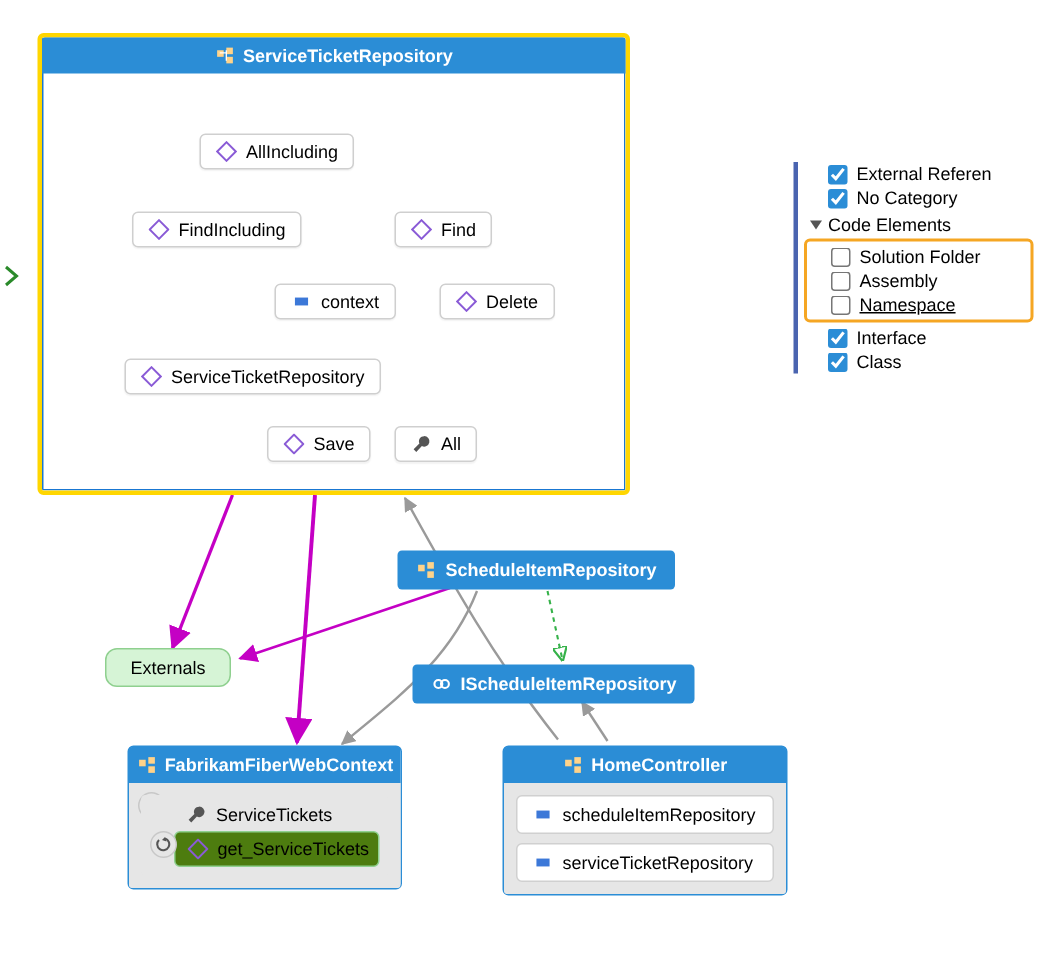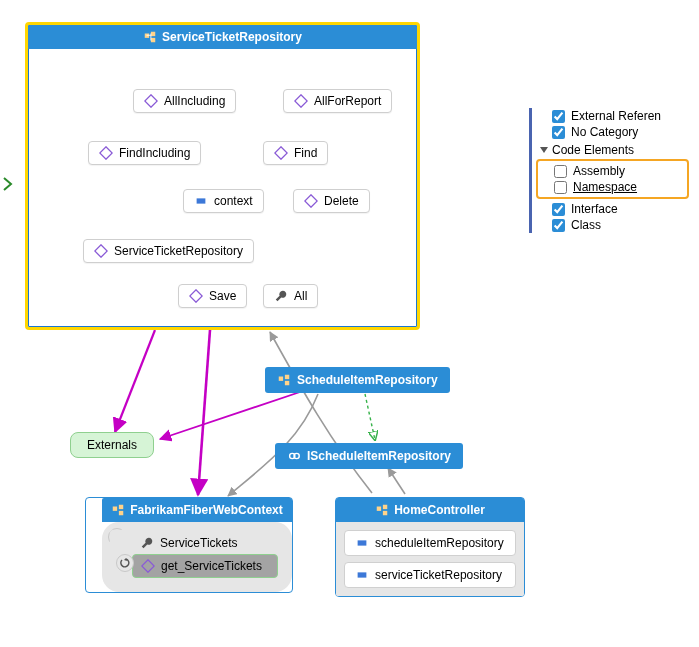--- a/index.html
+++ b/index.html
@@ -85,21 +85,21 @@
     border-radius: 3px;
     padding: 6px 12px;
     font-size: 12px;
     display: flex;
     align-items: center;
     gap: 6px;
     font-weight: bold;
   }
   .prop-sub { background: #e6e6e6; border-radius: 3px; padding: 6px 6px 6px 6px; position: relative; }
   .prop-sub .hdr { display:flex; gap:6px; align-items:center; padding: 0 4px 4px 24px; }
-  .hl { background:#a3a3a3; border-radius:4px; padding:4px 8px; border:1px solid #8fd08f; display:flex; gap:6px; align-items:center; margin-left:16px;}
+  .hl { background:#4d7c0f; border-radius:4px; padding:4px 8px; border:1px solid #8fd08f; display:flex; gap:6px; align-items:center; margin-left:16px;}
 
   
   .ic { width:14px; height:14px; flex:0 0 14px; display:inline-flex; align-items:center; justify-content:center; }
   .ic svg { width:14px; height:14px; }
 
   .chevbtn {
     position:absolute;
     width:16px; height:16px;
     background:#e6e6e6;
     border:1px solid #c8c8c8;
@@ -198,28 +198,20 @@
   <div style="position:relative; height:276px;">
 
     <div class="node" style="left:105px; top:40px;text-align:center;">
       <span class="ic">
             <svg viewBox="0 0 16 16">
               <rect x="3" y="3" width="10" height="10" fill="none" stroke="#8a5bd6" stroke-width="1.5" transform="rotate(45 8 8)"></rect>
             </svg>
           </span>
       <span>AllIncluding</span>
     </div>
-    <div class="node" style="left:255px; top:40px;">
-      <span class="ic">
-            <svg viewBox="0 0 16 16">
-              <rect x="3" y="3" width="10" height="10" fill="none" stroke="#8a5bd6" stroke-width="1.5" transform="rotate(45 8 8)"></rect>
-            </svg>
-          </span>
-      <span>AllForReport</span>
-    </div>
     <div class="node" style="left:60px; top:92px;">
       <span class="ic">
             <svg viewBox="0 0 16 16">
               <rect x="3" y="3" width="10" height="10" fill="none" stroke="#8a5bd6" stroke-width="1.5" transform="rotate(45 8 8)"></rect>
             </svg>
           </span>
       <span>FindIncluding</span>
     </div>
     <div class="node" style="left:235px; top:92px;">
       <span class="ic">
@@ -292,34 +284,34 @@
 <div class="iface-box" style="left:275px; top:443px;">
   <span class="ic">
     <svg viewBox="0 0 16 16">
           <circle cx="6" cy="8" r="3" fill="none" stroke="#fff" stroke-width="1.6"></circle>
           <circle cx="11" cy="8" r="3" fill="none" stroke="#fff" stroke-width="1.6"></circle>
         </svg>
   </span>
   <span>IScheduleItemRepository</span>
 </div>
 
-<div class="class-box" style="left:85px; top:497px; width:208px; border:1px solid #2b8dd6;padding-left:16px;">
+<div class="class-box" style="left:85px; top:497px; width:183px; border:1px solid #2b8dd6;">
   <div class="class-header">
     <span class="ic">
       <svg viewBox="0 0 16 16">
             <g fill="#ffd38a">
               <rect x="2" y="4" width="5" height="5"></rect>
               <rect x="9" y="2" width="5" height="5"></rect>
               <rect x="9" y="9" width="5" height="5"></rect>
             </g>
           </svg>
     </span>
     <span>FabrikamFiberWebContext</span>
   </div>
-  <div class="class-body" style="position:relative;border-radius:17px;">
+  <div class="class-body" style="position:relative;">
     <div class="chevbtn" style="top:6px; left:6px;">
       <svg viewBox="0 0 10 10">
             <path d="M2 2a4 4 0 1 0 4-1" fill="none" stroke="#555" stroke-width="1.4"></path>
             <path d="M6 0l1 3-3-1z" fill="#555"></path>
           </svg>
     </div>
     <div class="prop-sub">
       <div class="hdr">
         <span class="ic">
               <svg viewBox="0 0 16 16">
@@ -389,20 +381,24 @@
       <input type="checkbox" checked="" style="">
       <span>No Category</span>
     </div>
     <div class="hdr2" style="margin-top:3px;">
       <span class="tri"></span>
       <span>Code Elements</span>
     </div>
     <div class="grp">
       <div class="row" style="margin-left:12px;">
         <input type="checkbox" style="">
+        <span>Solution Folder</span>
+      </div>
+      <div class="row" style="margin-left:12px;">
+        <input type="checkbox" style="">
         <span>Assembly</span>
       </div>
       <div class="row" style="margin-left:12px;text-decoration:underline;">
         <input type="checkbox" style="">
         <span>Namespace</span>
       </div>
     </div>
     <div class="row" style="margin-left:12px;">
       <input type="checkbox" checked="" style="">
       <span>Interface</span>

